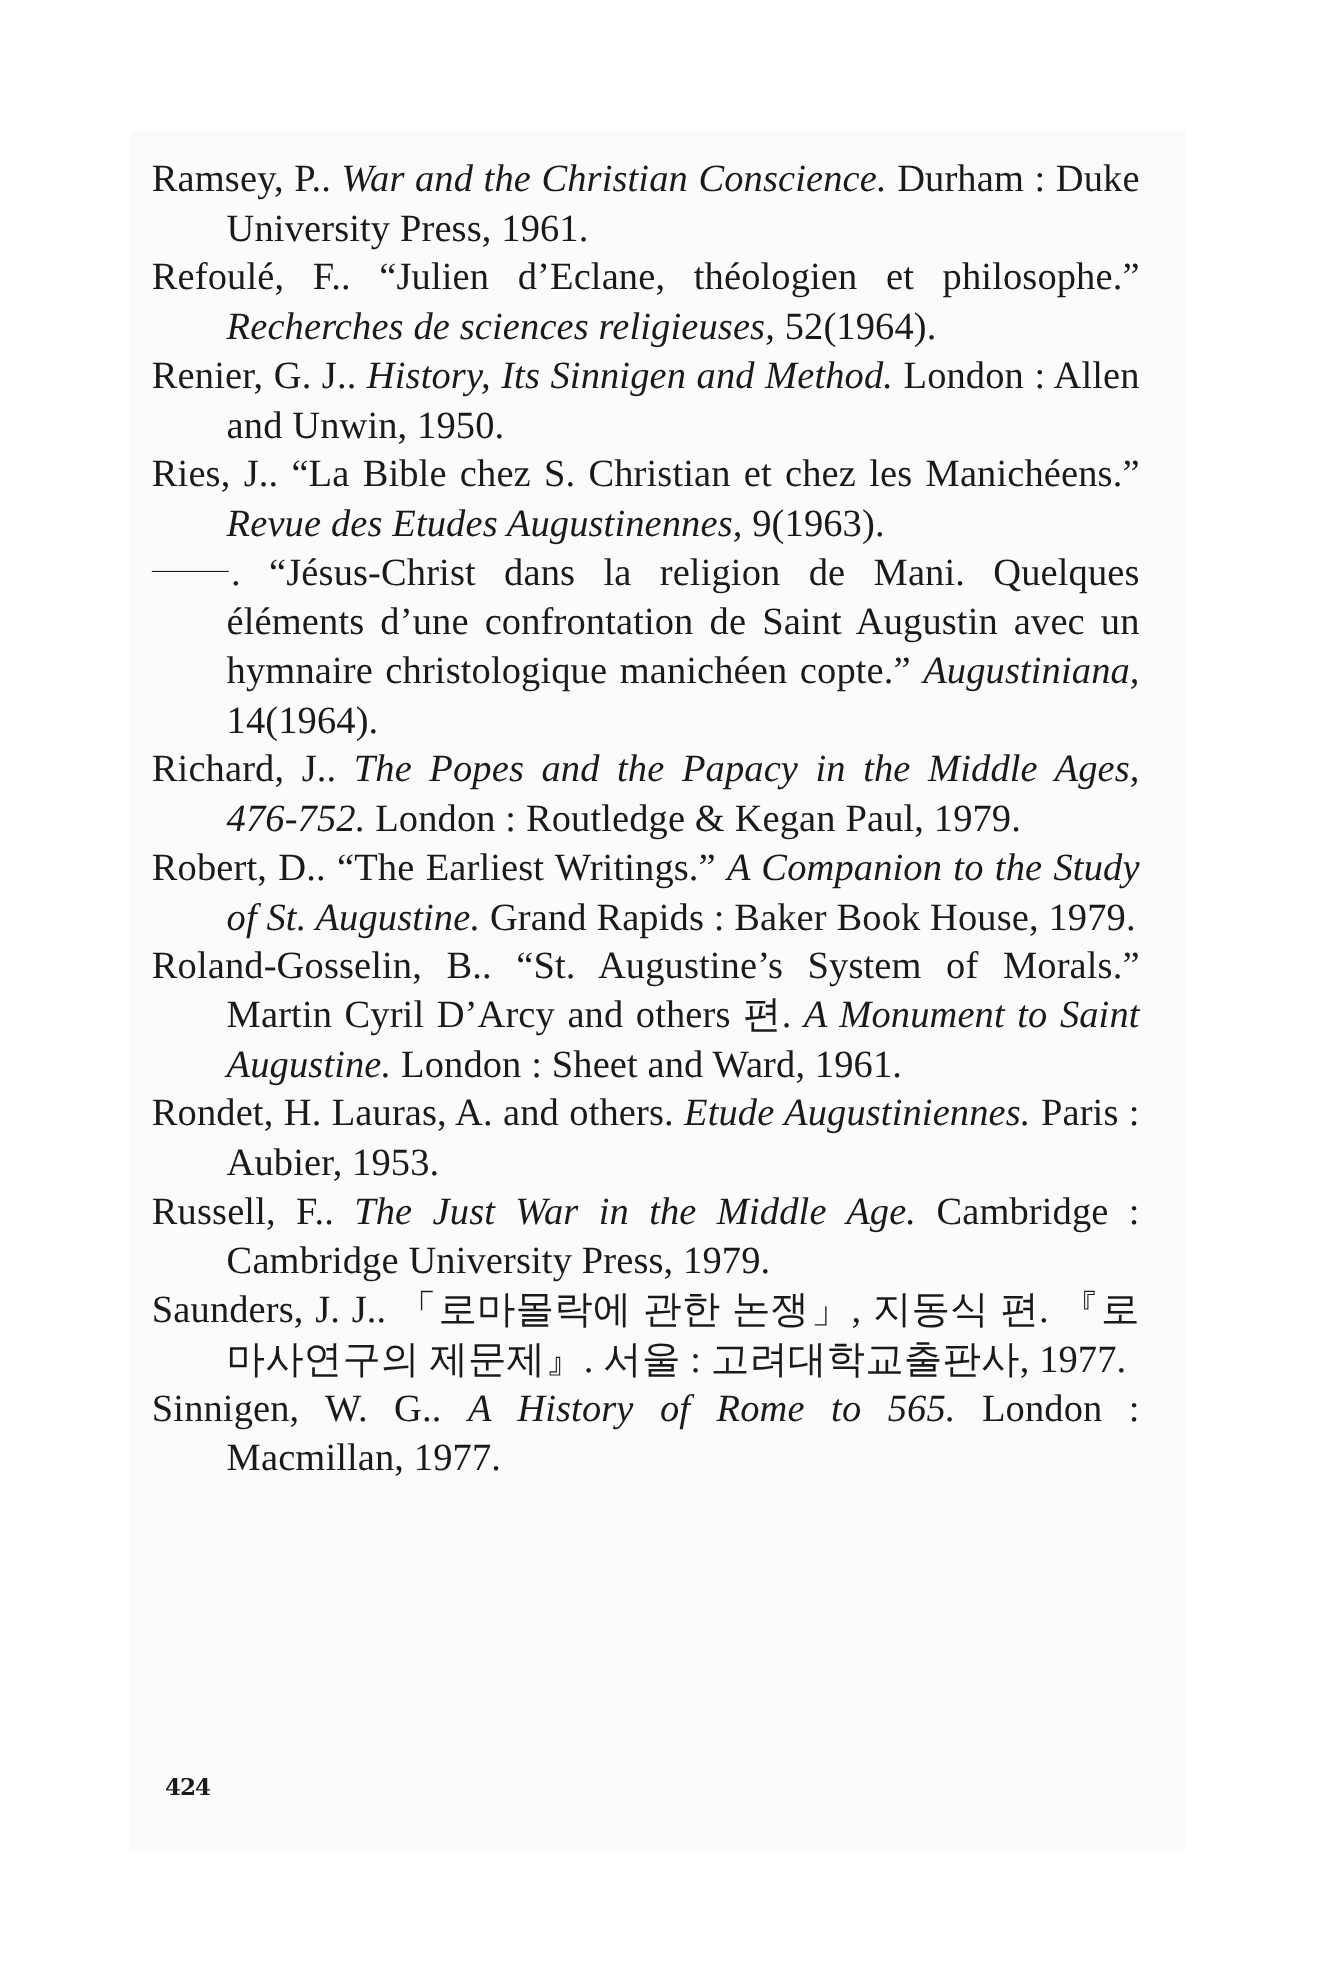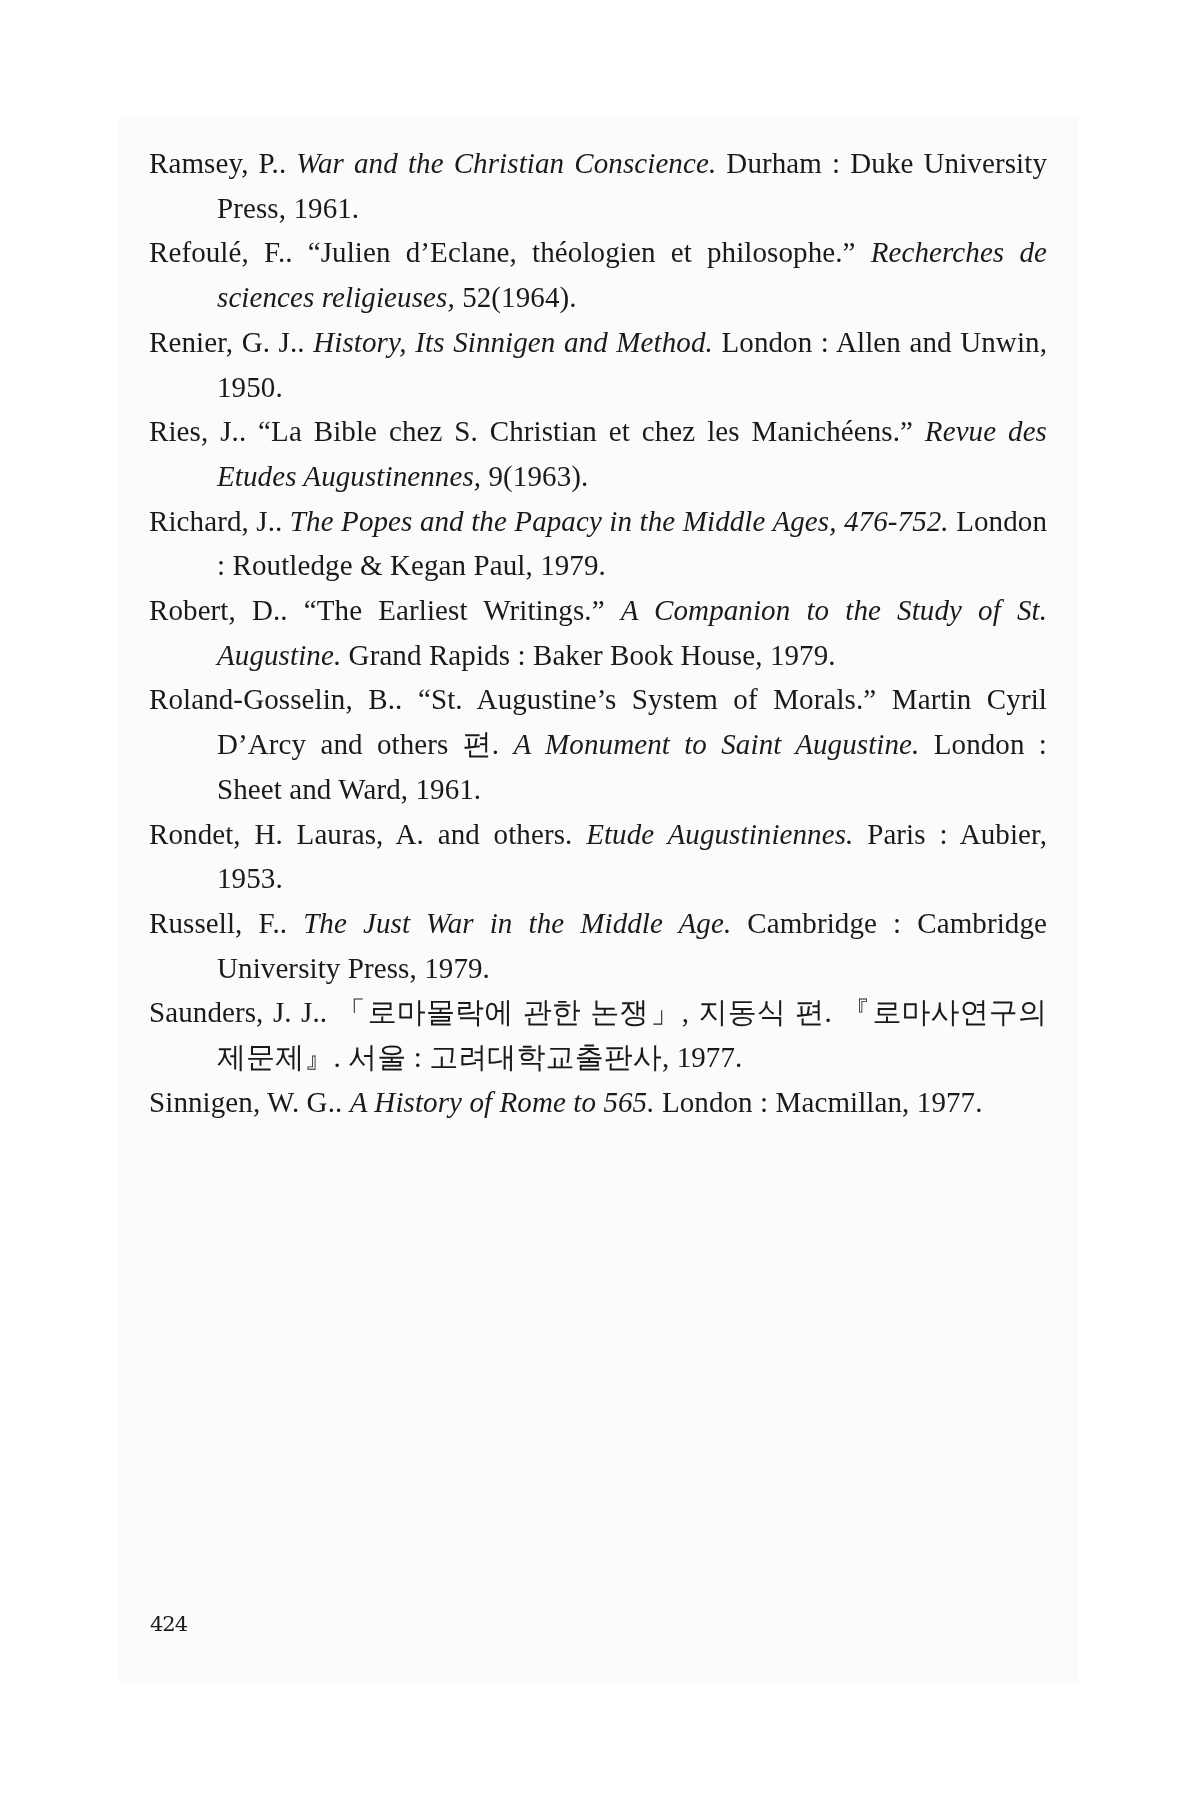--- a/index.html
+++ b/index.html
@@ -18,24 +18,24 @@
   .page-shade {
     position: absolute;
     left: 118px;
     top: 118px;
     width: 960px;
     height: 1565px;
     background: #fbfbfb;
   }
   .bibliography {
     position: absolute;
-    left: 149px;
+    left: 138px;
     top: 141px;
     width: 898px;
-    font-size: 29px;
+    font-size: 35px;
     line-height: 44.7px;
   }
   .entry {
     margin: 0;
     padding-left: 68px;
     text-indent: -68px;
     text-align: justify;
     text-align-last: left;
     letter-spacing: 0.1px;
   }
@@ -48,36 +48,37 @@
     border-bottom: 1.6px solid #1a1a1a;
     vertical-align: 0.32em;
     margin-right: 2px;
     text-indent: 0;
   }
   .page-number {
     position: absolute;
     left: 150px;
     top: 1612px;
     font-family: "DejaVu Serif", serif;
-    font-weight: normal;
+    font-weight: bold;
     font-size: 21px;
     letter-spacing: -1px;
     color: #1a1a1a;
   }
 </style>
 </head>
 <body>
 
 <div class="page-shade"></div>
 
 <div class="bibliography" id="bibliography">
     <p class="entry"><span>Ramsey, P.. </span><span class="it">War and the Christian Conscience.</span><span> Durham : Duke University Press, 1961.</span></p>
     <p class="entry"><span>Refoulé, F.. “Julien d’Eclane, théologien et philosophe.” </span><span class="it">Recherches de sciences religieuses,</span><span> 52(1964).</span></p>
     <p class="entry"><span>Renier, G. J.. </span><span class="it">History, Its Sinnigen and Method.</span><span> London : Allen and Unwin, 1950.</span></p>
     <p class="entry"><span>Ries, J.. “La Bible chez S. Christian et chez les Manichéens.” </span><span class="it">Revue des Etudes Augustinennes,</span><span> 9(1963).</span></p>
+    <p class="entry"><span class="dash"></span><span>. “Jésus-Christ dans la religion de Mani. Quelques éléments d’une confrontation de Saint Augustin avec un hymnaire christologique manichéen copte.” </span><span class="it">Augustiniana,</span><span> 14(1964).</span></p>
     <p class="entry"><span>Richard, J.. </span><span class="it">The Popes and the Papacy in the Middle Ages, 476-752.</span><span> London : Routledge &amp; Kegan Paul, 1979.</span></p>
     <p class="entry"><span>Robert, D.. “The Earliest Writings.” </span><span class="it">A Companion to the Study of St. Augustine.</span><span> Grand Rapids : Baker Book House, 1979.</span></p>
     <p class="entry"><span>Roland-Gosselin, B.. “St. Augustine’s System of Morals.” Martin Cyril D’Arcy and others 편. </span><span class="it">A Monument to Saint Augustine.</span><span> London : Sheet and Ward, 1961.</span></p>
     <p class="entry"><span>Rondet, H. Lauras, A. and others. </span><span class="it">Etude Augustiniennes.</span><span> Paris : Aubier, 1953.</span></p>
     <p class="entry"><span>Russell, F.. </span><span class="it">The Just War in the Middle Age.</span><span> Cambridge : Cambridge University Press, 1979.</span></p>
     <p class="entry"><span>Saunders, J. J.. 「로마몰락에 관한 논쟁」, 지동식 편. 『로마사연구의 제문제』. 서울 : 고려대학교출판사, 1977.</span></p>
     <p class="entry"><span>Sinnigen, W. G.. </span><span class="it">A History of Rome to 565.</span><span> London : Macmillan, 1977.</span></p>
   </div>
 
 <div class="page-number">424</div>

